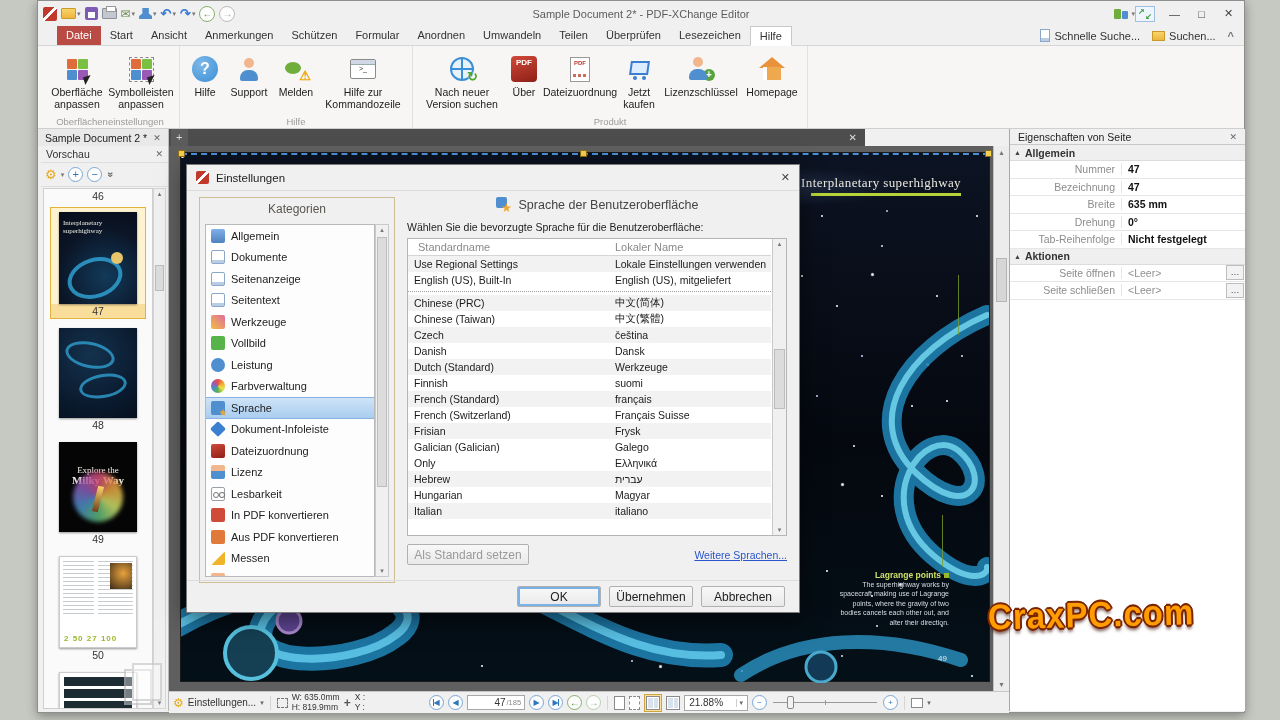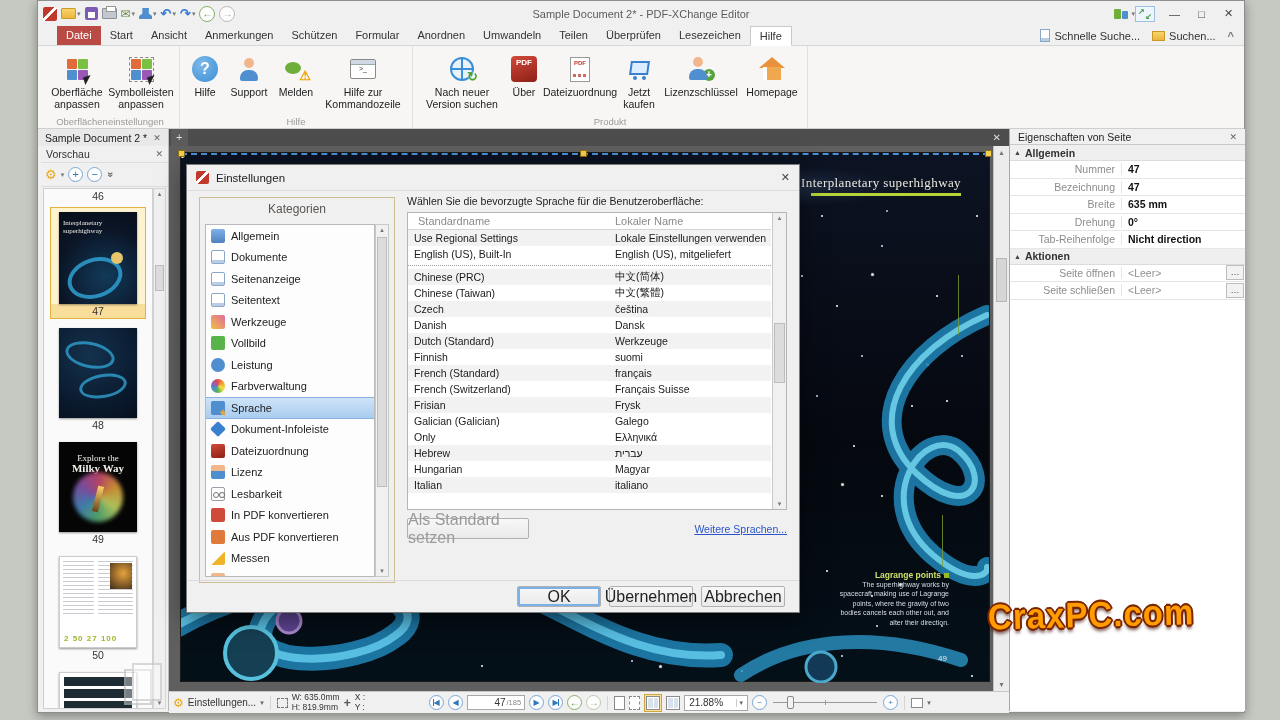--- a/index.html
+++ b/index.html
@@ -71,21 +71,21 @@
 .i-cart::before{content:"";position:absolute;left:3px;top:3px;width:15px;height:10px;background:#dcedff;border:2px solid #3b7fd0;transform:skewX(-8deg)}
 .i-cart::after{content:"";position:absolute;left:6px;bottom:0;width:4px;height:4px;border-radius:50%;background:#3b7fd0;box-shadow:9px 0 #3b7fd0}
 .i-key{width:26px;height:24px;position:relative}
 .i-key::before{content:"";position:absolute;left:5px;top:0;width:10px;height:10px;border-radius:50%;background:#f2b68c}
 .i-key::after{content:"";position:absolute;left:1px;bottom:1px;width:18px;height:11px;border-radius:8px 8px 2px 2px;background:#4f8fd0}
 .i-key b{position:absolute;right:-1px;bottom:0;width:12px;height:12px;border-radius:50%;background:#57a33e;color:#fff;font-size:10px;line-height:12px;text-align:center;font-weight:bold}
 .i-home{width:26px;height:24px;position:relative}
 .i-home::before{content:"";position:absolute;left:0;top:0;width:0;height:0;border-left:13px solid transparent;border-right:13px solid transparent;border-bottom:11px solid #e8933c}
 .i-home::after{content:"";position:absolute;left:4px;top:10px;width:18px;height:13px;background:#f0a84e;box-shadow:inset 6px -2px 0 -2px #fff}
 
-.strip{position:absolute;left:0;top:128px;width:971px;height:17px;background:#4d4d4d;display:flex;align-items:stretch}
+.strip{position:absolute;left:0;top:128px;width:827px;height:17px;background:#4d4d4d;display:flex;align-items:stretch}
 .dtab{background:#e9e9e9;border-right:1px solid #bbb;display:flex;align-items:center;gap:6px;padding:0 7px;font-size:10.5px;color:#222}
 .dtab .x{color:#666;font-size:9px}
 .addtab{width:17px;background:#5c5c5c;color:#ddd;text-align:center;font-size:11px;line-height:17px;margin-left:2px}
 .stripx{margin-left:auto;color:#ddd;font-size:10px;line-height:17px;padding-right:8px}
 
 .side{position:absolute;left:3px;top:145px;width:128px;bottom:1px;background:#f0f0f0;border-right:1px solid #b9b9b9}
 .phead{height:17px;display:flex;align-items:center;padding:0 5px;font-size:10.5px;color:#333;border-bottom:1px solid #ddd}
 .phead .x{margin-left:auto;font-size:9px;color:#666}
 .ptools{height:24px;display:flex;align-items:center;gap:4px;padding:0 4px;border-bottom:1px solid #ddd}
 .ptools .gear{color:#e8a91e;font-size:13px}
@@ -102,21 +102,21 @@
 .timg{width:78px;margin:0 auto;box-shadow:0 1px 2px rgba(0,0,0,.4);position:relative;overflow:hidden}
 .t47{height:92px;background:radial-gradient(circle at 60% 70%,#123a5a,#0b1526 60%,#070d18)}
 .t47 .cap{position:absolute;left:4px;top:8px;font-family:"Liberation Serif",serif;font-size:7px;color:#e8e8e0;text-align:left;line-height:1.1;width:66px}
 .t47 .sw{position:absolute;left:8px;bottom:6px;width:56px;height:40px;border:4px solid #2f9fd0;border-radius:50%;transform:rotate(-18deg);opacity:.85}
 .t47 .pl{position:absolute;right:14px;top:40px;width:12px;height:12px;border-radius:50%;background:#e8c46a}
 .t48{height:90px;background:radial-gradient(circle at 40% 30%,#14324e,#0a1a2e 65%,#06101e)}
 .t48 .sw1,.t48 .sw2{position:absolute;border:3px solid #2f9fd0;border-radius:50%;opacity:.8}
 .t48 .sw1{left:6px;top:14px;width:50px;height:26px;transform:rotate(12deg)}
 .t48 .sw2{left:20px;top:46px;width:48px;height:24px;transform:rotate(-10deg)}
 .t49{height:90px;background:#050505}
-.t49 .cap{position:absolute;left:3px;top:12px;font-family:"Liberation Serif",serif;color:#f2f2ea;font-size:9px;line-height:1.05;text-align:center;width:72px}
+.t49 .cap{position:absolute;left:3px;top:24px;font-family:"Liberation Serif",serif;color:#f2f2ea;font-size:9px;line-height:1.05;text-align:center;width:72px}
 .t49 .spiral{position:absolute;left:14px;top:30px;width:50px;height:50px;border-radius:50%;background:conic-gradient(#d04a7a,#e8a23c,#cfe06a,#5ab87a,#4a90c8,#8a5ab8,#d04a7a);filter:blur(2px);opacity:.85}
 .t49 .torch{position:absolute;left:36px;top:44px;width:6px;height:26px;background:linear-gradient(#f8d46c,#70401a);transform:rotate(14deg)}
 .t50{height:92px;background:#fff;border:1px solid #ccc;padding:4px 3px}
 .t50 .cols{height:56px;background:
  repeating-linear-gradient(#c8ccd0 0 1px,#fff 1px 4px);
  -webkit-mask:linear-gradient(90deg,#000 44%,#0000 44% 50%,#000 50%);mask:linear-gradient(90deg,#000 44%,#0000 44% 50%,#000 50%)}
 .t50 .img{position:absolute;right:4px;top:6px;width:22px;height:26px;background:radial-gradient(circle at 60% 40%,#e8a23c,#3a2a18)}
 .t50 .nums{position:absolute;left:4px;bottom:4px;right:4px;font-size:8px;font-weight:bold;color:#9ab92a;text-align:left;letter-spacing:1px}
 .t51{height:88px;background:#fff;border:1px solid #ccc;padding:4px}
 .t51 .grid{height:100%;background:repeating-linear-gradient(#1d2b33 0 9px,#fff 9px 12px)}
@@ -191,21 +191,21 @@
 .lhr span:first-child{width:57%;padding-left:10px}
 .lr{display:flex;height:16px;align-items:center;font-size:10.5px;color:#1a1a1a}
 .lr span:first-child{width:57%;padding-left:6px}
 .lr.z{background:#f2f2f2}
 .lr.b{font-weight:bold}
 .lsep{height:4px;border-bottom:1px dotted #a0a0a0;margin-bottom:3px}
 .lscroll{position:absolute;right:0;top:0;width:14px;bottom:0;background:#f0f0f0;border-left:1px solid #c9c9c9}
 .lscroll .a{position:absolute;left:0;right:0;text-align:center;font-size:7px;color:#777}
 .lscroll .lthumb{position:absolute;left:1px;right:1px;top:110px;height:60px;background:#dcdcdc;border:1px solid #bdbdbd}
 .lp-foot{display:flex;align-items:center;margin-top:8px}
-.btn{height:21px;border:1px solid #b0b0b0;background:linear-gradient(#f8f8f8,#e9e9e9);border-radius:2px;font-size:16px;color:#222;display:flex;align-items:center;justify-content:center}
+.btn{height:21px;border:1px solid #b0b0b0;background:linear-gradient(#f8f8f8,#e9e9e9);border-radius:2px;font-size:12px;color:#222;display:flex;align-items:center;justify-content:center}
 .btn.dis{color:#9a9a9a;width:122px}
 .link{margin-left:auto;color:#2a55cc;text-decoration:underline;font-size:10.5px}
 .dlg-foot{position:absolute;left:0;right:0;bottom:0;height:32px;border-top:1px solid #dcdcdc;display:flex;align-items:center;justify-content:flex-end;gap:8px;padding:0 14px}
 .dlg-foot .btn{width:84px}
 .btn.ok{box-shadow:0 0 0 2px #7ab2e8 inset}
 
 .props{position:absolute;left:971px;top:128px;width:236px;bottom:1px;background:#fff;border-left:1px solid #a8a8a8;font-size:10.5px}
 .props .hd{height:16px;background:#f0f0f0;border-bottom:1px solid #c8c8c8;display:flex;align-items:center;padding:0 8px;color:#222}
 .props .hd .x{margin-left:auto;font-size:9px;color:#666}
 .sect{height:16px;background:#efefef;border-bottom:1px solid #dcdcdc;display:flex;align-items:center;gap:4px;padding:0 4px;font-weight:bold;color:#333}
@@ -612,20 +612,24 @@
               <span>Identität</span>
             </div>
       </div>
       <div class="catscroll">
         <span class="a" style="top:1px">▴</span>
         <div class="cthumb"></div>
         <span class="a" style="bottom:1px">▾</span>
       </div>
     </div>
     <div class="langpanel">
+      <div class="lp-head">
+        <span class="tricon"></span>
+        <span>Sprache der Benutzeroberfläche</span>
+      </div>
       <div class="lp-desc">Wählen Sie die bevorzugte Sprache für die Benutzeroberfläche:</div>
       <div class="ltable">
         <div class="lhr">
           <span>Standardname</span>
           <span>Lokaler Name</span>
         </div>
         <div class="lr z">
               <span>Use Regional Settings</span>
               <span>Lokale Einstellungen verwenden</span>
             </div>
@@ -728,21 +732,21 @@
     <div class="prow">
           <span class="k">Breite</span>
           <span class="v">635 mm</span>
         </div>
     <div class="prow">
           <span class="k">Drehung</span>
           <span class="v">0°</span>
         </div>
     <div class="prow">
           <span class="k">Tab-Reihenfolge</span>
-          <span class="v">Nicht direction</span>
+          <span class="v">Nicht festgelegt</span>
         </div>
     <div class="sect">
       <span class="tri">▲</span>
       <span>Aktionen</span>
     </div>
     <div class="prow">
       <span class="k">Seite öffnen</span>
       <span class="v leer">&lt;Leer&gt;</span>
       <span class="more">…</span>
     </div>

